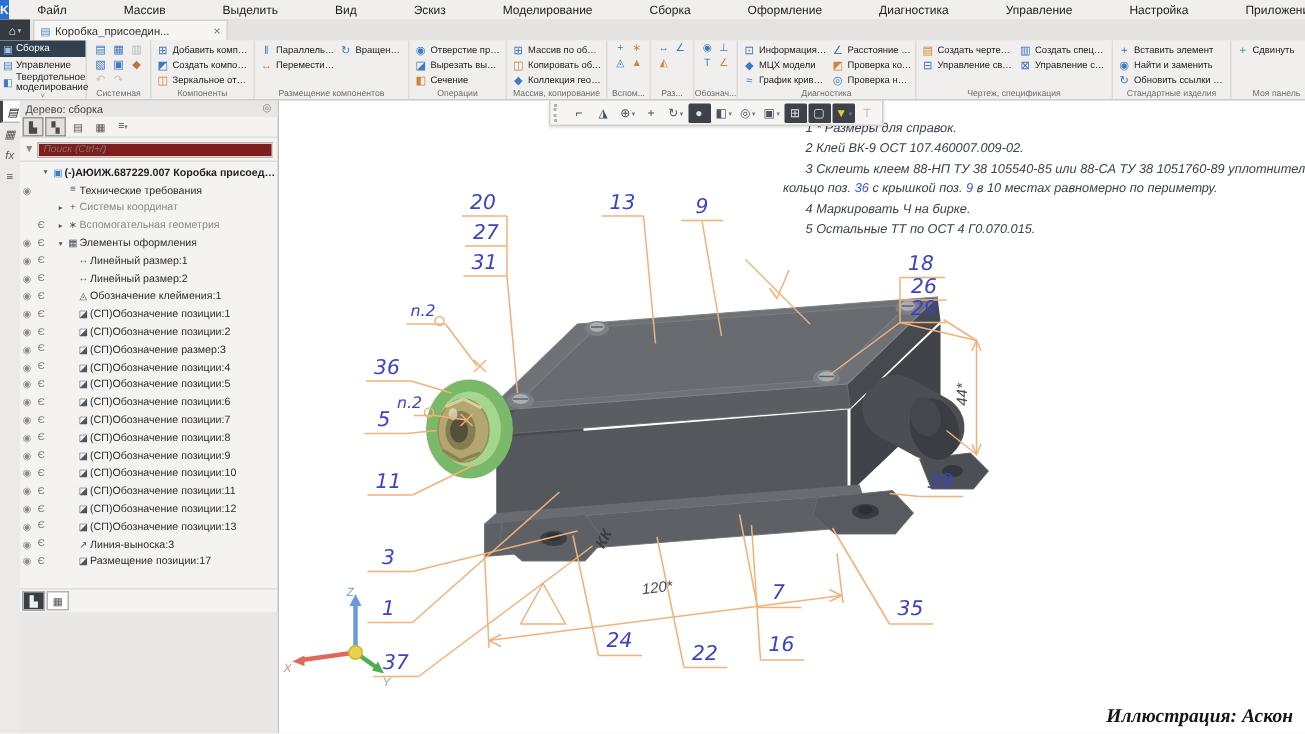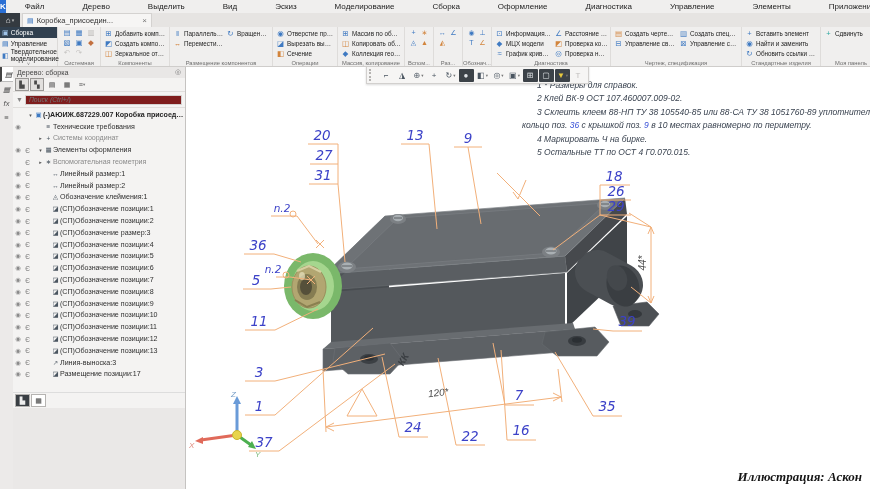--- a/index.html
+++ b/index.html
@@ -99,30 +99,30 @@
   #marking{position:absolute;left:212px;top:288px;transform:rotate(-62deg);font-style:italic;font-weight:bold;font-size:10px;color:#3b3f43;z-index:6}
   #credit{position:absolute;right:8px;bottom:4px;font-family:"Liberation Serif",serif;font-style:italic;font-weight:bold;font-size:13px;color:#151515;z-index:8}
 </style>
 </head>
 <body>
 
 <div id="menubar">
   <div id="applogo">K</div>
   <div style="display:flex">
     <span class="mitem">Файл</span>
-      <span class="mitem">Дерево</span>
+      <span class="mitem">Массив</span>
       <span class="mitem">Выделить</span>
       <span class="mitem">Вид</span>
       <span class="mitem">Эскиз</span>
       <span class="mitem">Моделирование</span>
       <span class="mitem">Сборка</span>
       <span class="mitem">Оформление</span>
       <span class="mitem">Диагностика</span>
       <span class="mitem">Управление</span>
-      <span class="mitem">Элементы</span>
+      <span class="mitem">Настройка</span>
       <span class="mitem">Приложения</span>
       <span class="mitem">Окно</span>
       <span class="mitem">Справка</span>
   </div>
   <div id="menuright">
     <span class="winicon">▢</span>
     <span class="winicon">▣</span>
     <input id="cmdsearch" placeholder="Поиск по командам (Alt+/)" style="">
     <span class="winbtn">–</span>
     <span class="winbtn">▢</span>
@@ -469,34 +469,34 @@
         </div>
 
         <div class="trow L1 muted">
           <span class="c-eye"></span>
           <span class="c-ref"></span>
           <span class="c-arr">▸</span>
           <span class="c-glyph">+</span>
           <span class="c-label">Системы координат</span>
         </div>
 
+        <div class="trow L1 muted">
+          <span class="c-eye"></span>
+          <span class="c-ref">Є</span>
+          <span class="c-arr">▸</span>
+          <span class="c-glyph">∗</span>
+          <span class="c-label">Вспомогательная геометрия</span>
+        </div>
+
         <div class="trow L1">
           <span class="c-eye">◉</span>
           <span class="c-ref">Є</span>
           <span class="c-arr">▾</span>
           <span class="c-glyph">▦</span>
           <span class="c-label">Элементы оформления</span>
-        </div>
-
-        <div class="trow L1 muted">
-          <span class="c-eye"></span>
-          <span class="c-ref">Є</span>
-          <span class="c-arr">▸</span>
-          <span class="c-glyph">∗</span>
-          <span class="c-label">Вспомогательная геометрия</span>
         </div>
 
         <div class="trow L2">
           <span class="c-eye">◉</span>
           <span class="c-ref">Є</span>
           <span class="c-arr"></span>
           <span class="c-glyph">↔</span>
           <span class="c-label">Линейный размер:1</span>
         </div>
 

